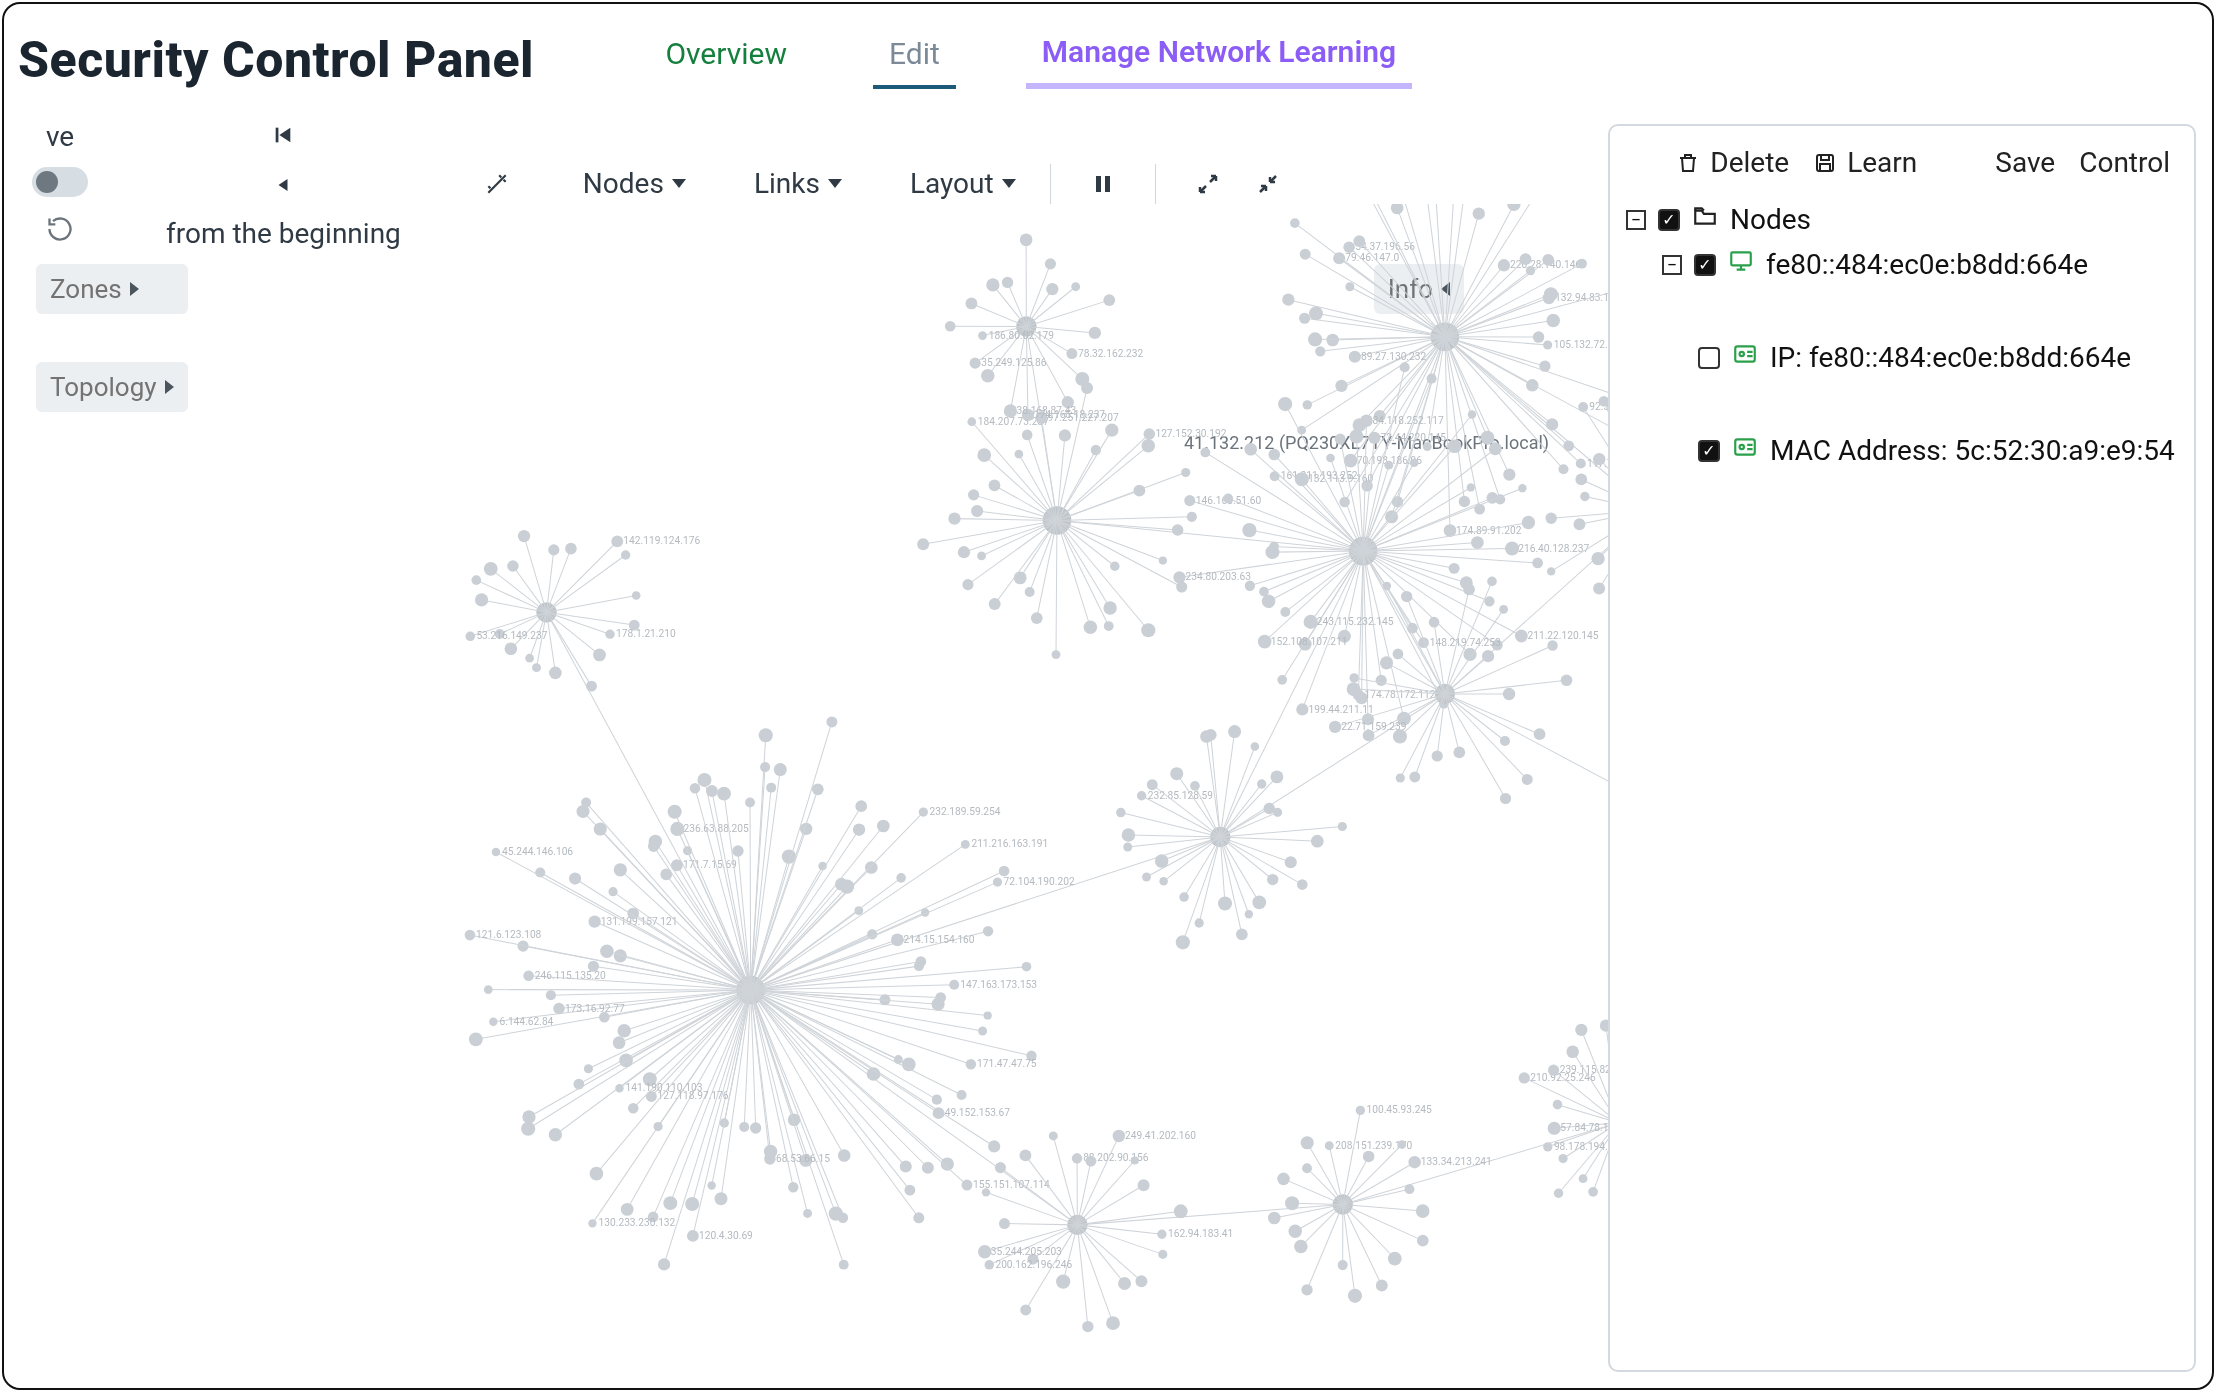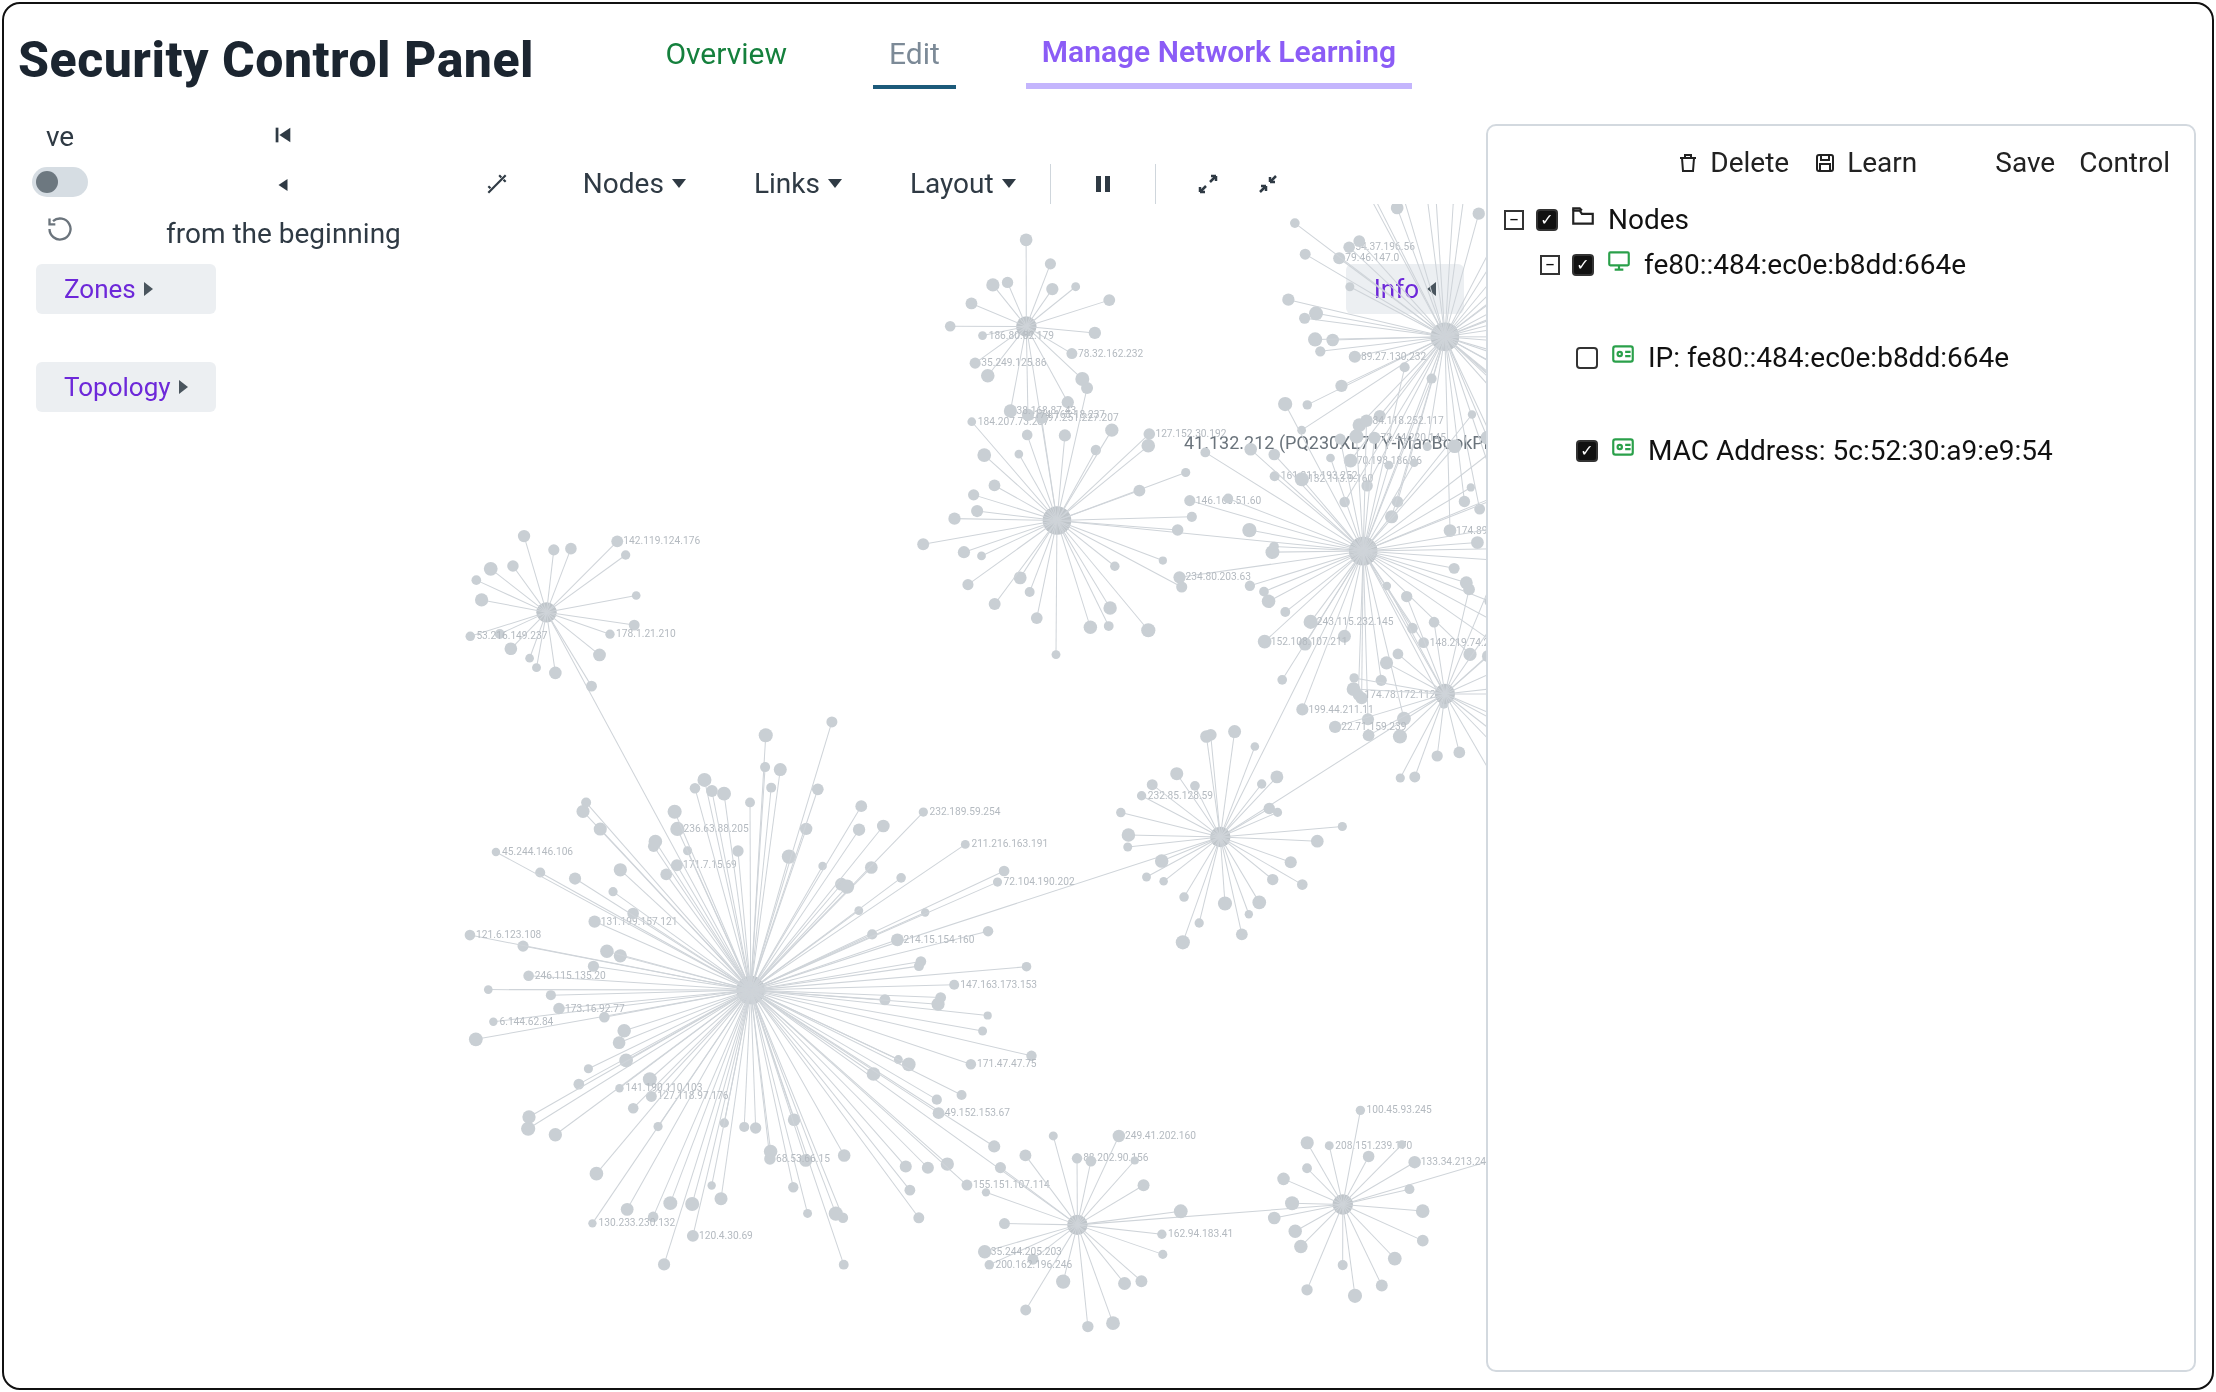--- a/index.html
+++ b/index.html
@@ -66,31 +66,31 @@
 .toolbar .sep { width: 1px; height: 40px; background: #cfd6dc; margin: 0 10px; }
 .toggle {
   display:inline-block; width:56px; height:30px; background:#d6dde3; border-radius:20px;
   position:relative;
 }
 .toggle .knob { position:absolute; left:4px; top:4px; width:22px; height:22px; background:#6d7880; border-radius:50%; }
 .iconbtn { display:inline-flex; align-items:center; justify-content:center; width:36px; height:36px; color:#2f3a44; cursor:pointer; }
 .ddlabel { display:inline-flex; align-items:center; gap:8px; cursor:pointer; }
 .caret-down { width:0;height:0;border-left:7px solid transparent;border-right:7px solid transparent;border-top:9px solid #2f3a44; display:inline-block;}
 .panel-left-pills { position:absolute; left:32px; top:260px; display:flex; flex-direction:column; gap:48px; }
-.pill { display:inline-flex; align-items:center; gap:8px; background:#eceff2; color:#6d28d9; font-size:26px; padding:10px 28px; border-radius:6px; cursor:pointer; }
+.pill { display:inline-flex; align-items:center; gap:8px; background:#eceff2; color:#737373; font-size:26px; padding:10px 14px; border-radius:6px; cursor:pointer; }
 .caret-right { width:0;height:0;border-top:7px solid transparent;border-bottom:7px solid transparent;border-left:9px solid #4a555e; display:inline-block;}
 .caret-left { width:0;height:0;border-top:7px solid transparent;border-bottom:7px solid transparent;border-right:9px solid #4a555e; display:inline-block;}
 .info-pill { position:absolute; right:748px; top:260px; }
 .graph-area {
   position:absolute; left:30px; right:30px; top:200px; bottom:10px;
   overflow:hidden;
 }
 .graph-svg { width:100%; height:100%; }
 .sidepanel {
-  position:absolute; right:16px; top:120px; width:710px; bottom:16px;
+  position:absolute; right:16px; top:120px; width:588px; bottom:16px;
   border:2px solid #d3d9df; border-radius:10px; background:#fff;
 }
 .sidepanel-toolbar {
   display:flex; align-items:center; gap:24px;
   padding:20px 24px 18px 24px;
   font-size:28px; color:#222;
 }
 .sidepanel-toolbar .spacer { flex:1; }
 .sidepanel-toolbar .btn { display:inline-flex; align-items:center; gap:10px; cursor:pointer; }
 .tree { padding: 0 18px 0 16px; font-size:28px; color:#111; }

